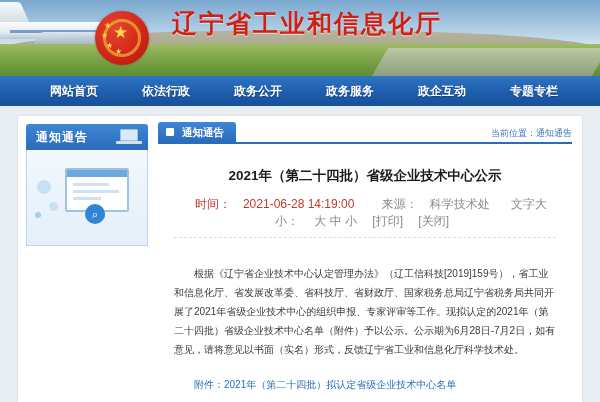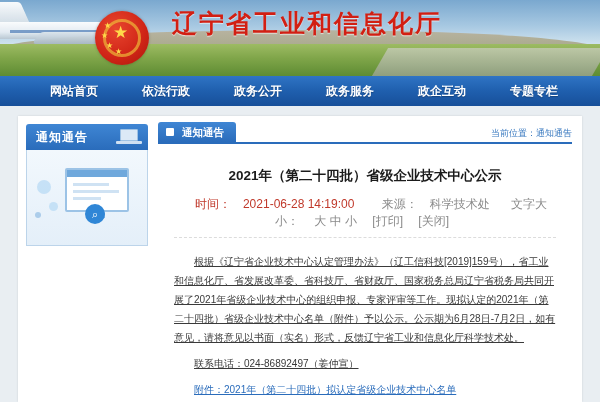--- a/index.html
+++ b/index.html
@@ -242,21 +242,21 @@
     font-size: 12px; color: #8a8a8a;
     padding-bottom: 7px;
     border-bottom: 1px dashed #dcdcdc;
   }
   .doc-meta .red { color: #c0392b; }
   .doc-meta span { margin: 0 6px; }
   .doc-body {
     font-size: 10px; color: #3a3a3a; line-height: 19px;
     padding-top: 10px;
   }
-  .doc-body p { margin: 4px 0 7px 0; text-indent: 2em; text-decoration: underline; }
+  .doc-body p { margin: 16px 0 7px 0; text-indent: 2em; }
   .doc-body .link { color: #2a6cbb; }
 
   .scroll-track {
     position: absolute; right: 0; top: 0; width: 6px; height: 402px;
     background: transparent;
   }
 </style>
 </head>
 <body>
 
@@ -343,21 +343,20 @@
             <span><span class="red">时间：</span><span class="red">2021-06-28 14:19:00</span></span>
             <span><span>来源：</span><span>科学技术处</span></span>
             <span>文字大小：</span>
             <span>大 中 小</span>
             <span>[打印]</span>
             <span>[关闭]</span>
           </div>
 
           <div class="doc-body">
             <p>根据《辽宁省企业技术中心认定管理办法》（辽工信科技[2019]159号），省工业和信息化厅、省发展改革委、省科技厅、省财政厅、国家税务总局辽宁省税务局共同开展了2021年省级企业技术中心的组织申报、专家评审等工作。现拟认定的2021年（第二十四批）省级企业技术中心名单（附件）予以公示。公示期为6月28日-7月2日，如有意见，请将意见以书面（实名）形式，反馈辽宁省工业和信息化厅科学技术处。</p>
-            <p>联系电话：024-86892497（姜仲宣）</p>
             <p class="link">附件：2021年（第二十四批）拟认定省级企业技术中心名单</p>
           </div>
 
         </div>
 
       </div>
     </div>
   </div>
 
   <div class="scroll-track"></div>

